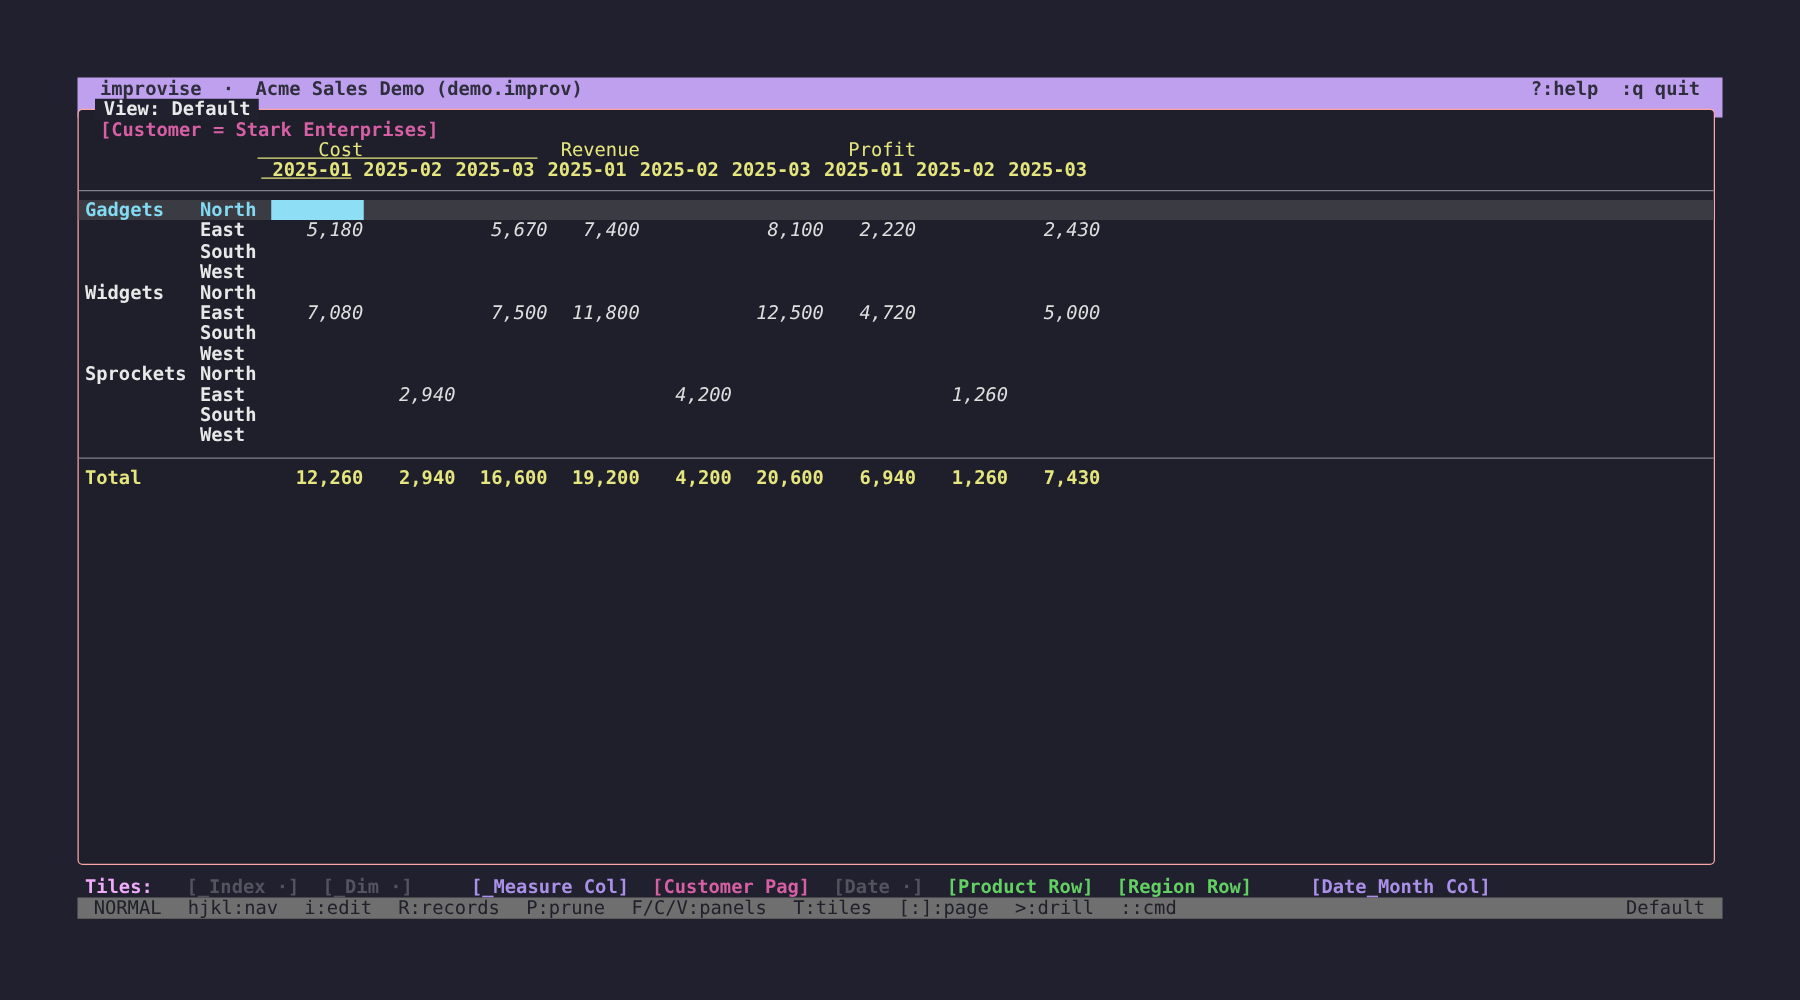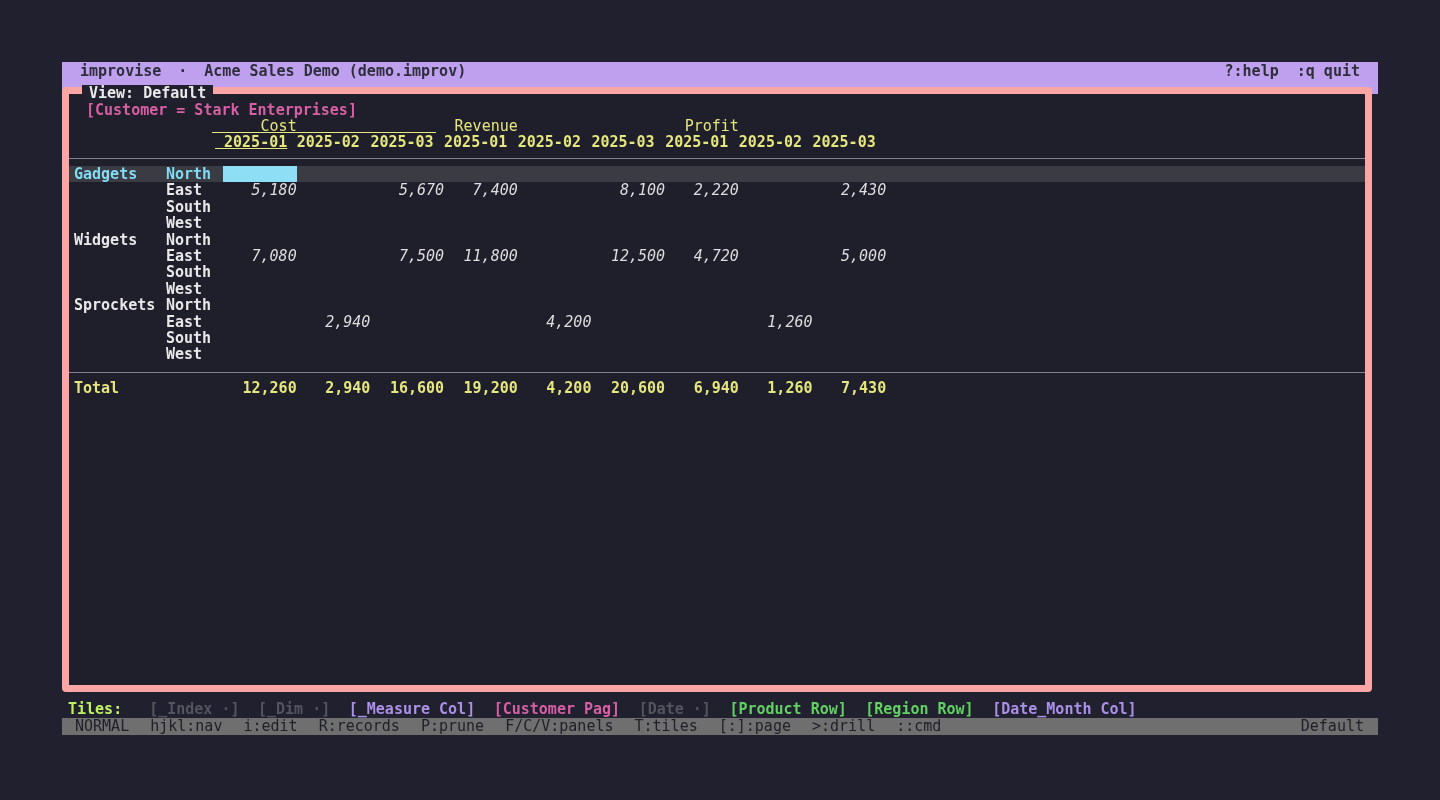--- a/index.html
+++ b/index.html
@@ -17,21 +17,21 @@
     position:absolute; left:62px; top:62px; width:1316px; height:32px;
     background:#bfa0ee; color:#2e2e3c; font-weight:bold; line-height:18px;
     display:flex; justify-content:space-between; padding:0 18px; white-space:pre;
   }
   .tb-left { display:flex; gap:17px; }
   .tb-right { white-space:pre; }
 
   
   .viewbox {
     position:absolute; left:62px; top:87px; width:1310px; height:605px;
-    border:7px solid #fca5a5; border-radius:4px; background:#1f1f2c;
+    border:1px solid #fca5a5; border-radius:4px; background:#1f1f2c;
   }
   .inner { position:absolute; inset:0; }
   .viewbox-title {
     position:absolute; top:-9px; left:13px; padding:0 7px;
     background:#20202e; color:#eaeaea; font-weight:bold; line-height:17px;
   }
   .filter-line { position:absolute; top:8px; left:17px; height:16px; line-height:16px;
     color:#d75fa4; font-weight:bold; }
 
   
@@ -70,24 +70,24 @@
   .totalrow { position:absolute; top:286px; left:0; right:0; }
   .totalrow .plabel { color:#e6e67e; }
   .tcell { text-align:right; font-weight:bold; color:#e6e67e; white-space:pre; }
 
   
   .tilesrow {
     position:absolute; left:62px; top:701px; width:1316px; height:17px;
     line-height:17px; display:flex; align-items:center; padding-left:6px;
     font-weight:bold; white-space:pre;
   }
-  .tiles-label { color:#bef264; margin-right:27px; }
+  .tiles-label { color:#f0abfc; margin-right:27px; }
   .tile { margin-right:18.5px; }
   .tile.dim    { color:#54545f; }
-  .tile.purple { color:#ab90e8; }
+  .tile.purple { color:#ab90e8;margin-left:28px; }
   .tile.pink   { color:#d75fa4; }
   .tile.green  { color:#63d063; }
 
   
   .statusbar {
     position:absolute; left:62px; top:718px; width:1316px; height:17px;
     background:#6f6f6f; color:#20202a; line-height:17px;
     display:flex; justify-content:space-between; padding:0 14px 16px 13px;
     white-space:pre;
   }

